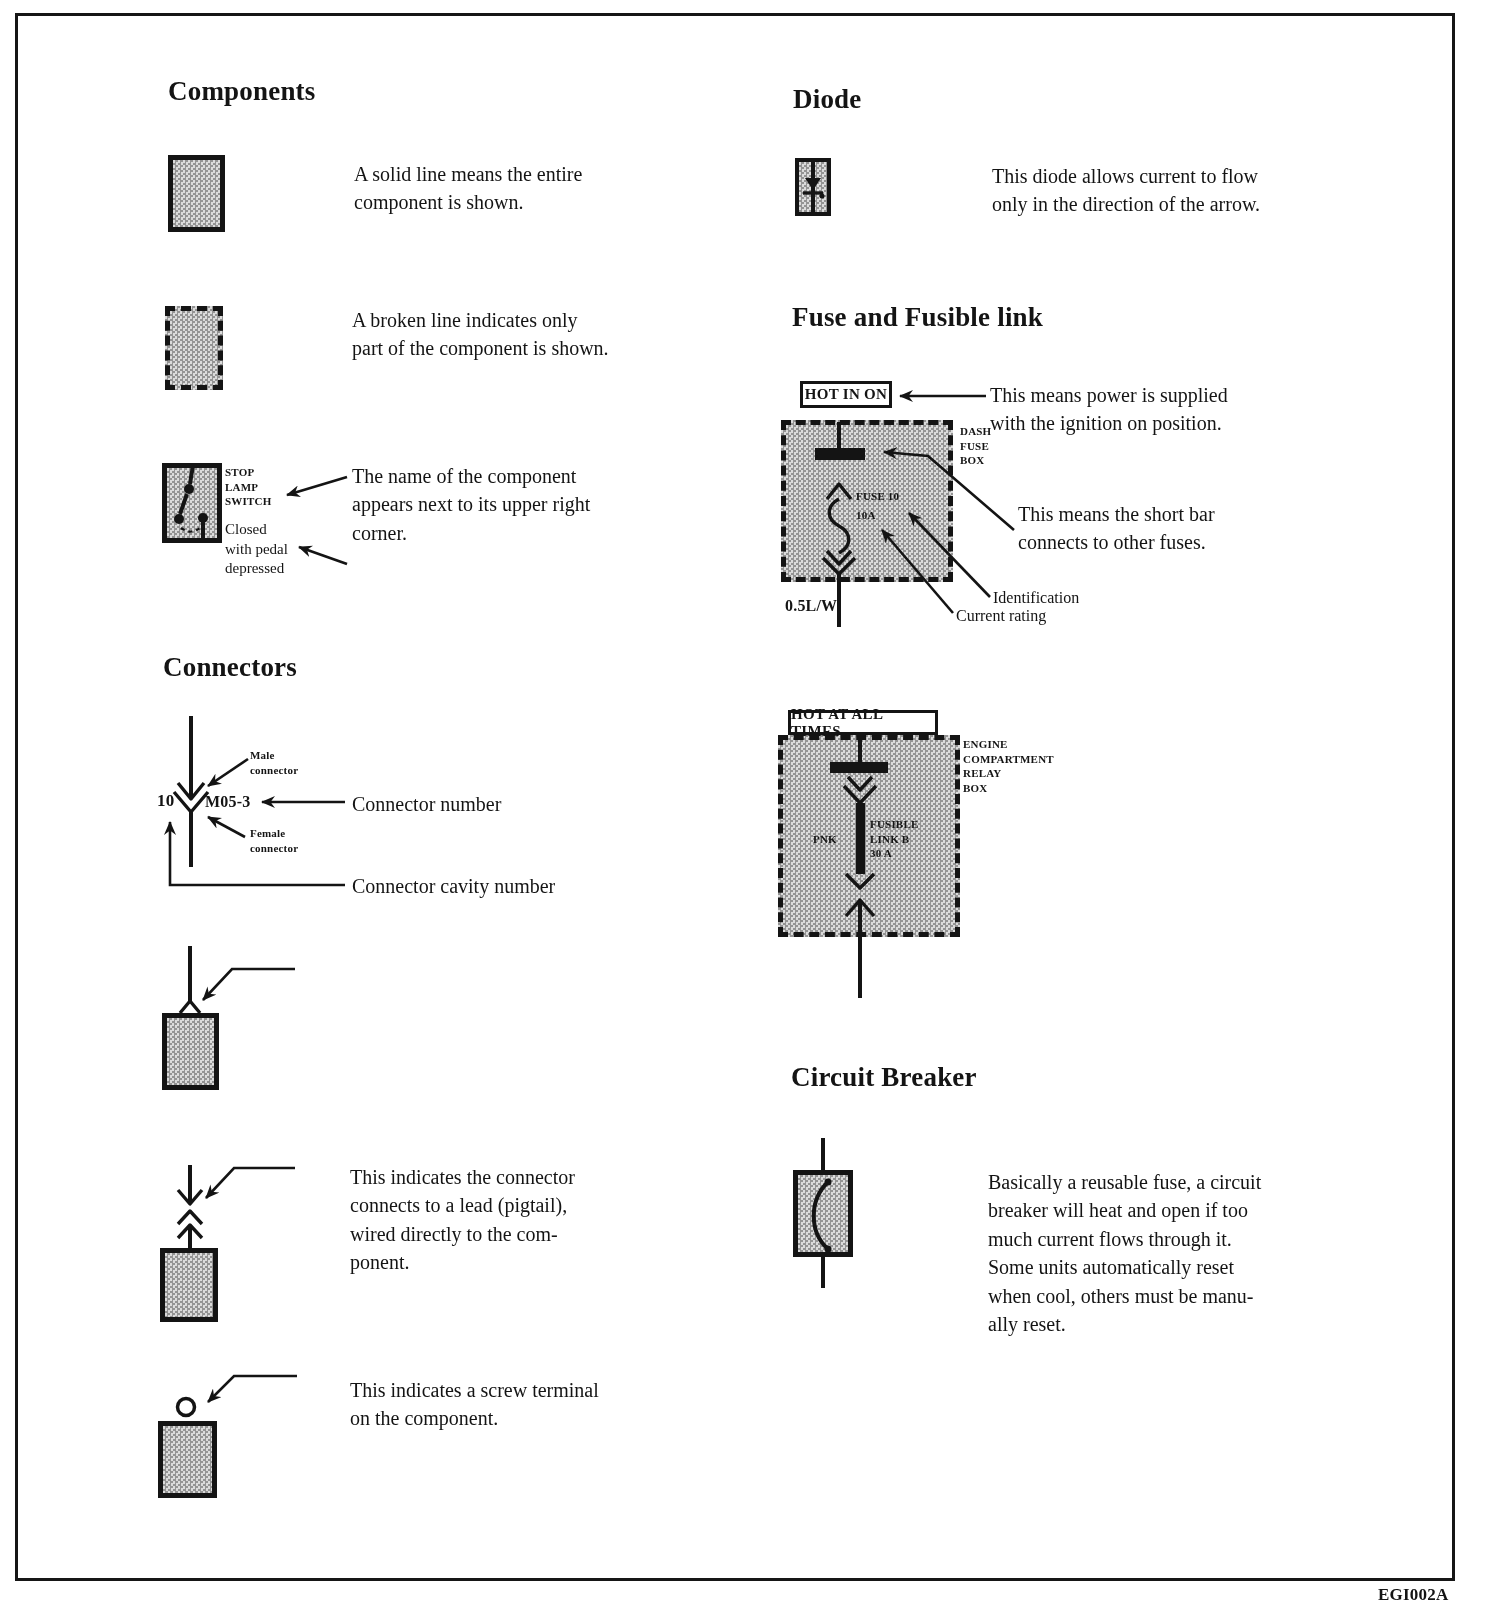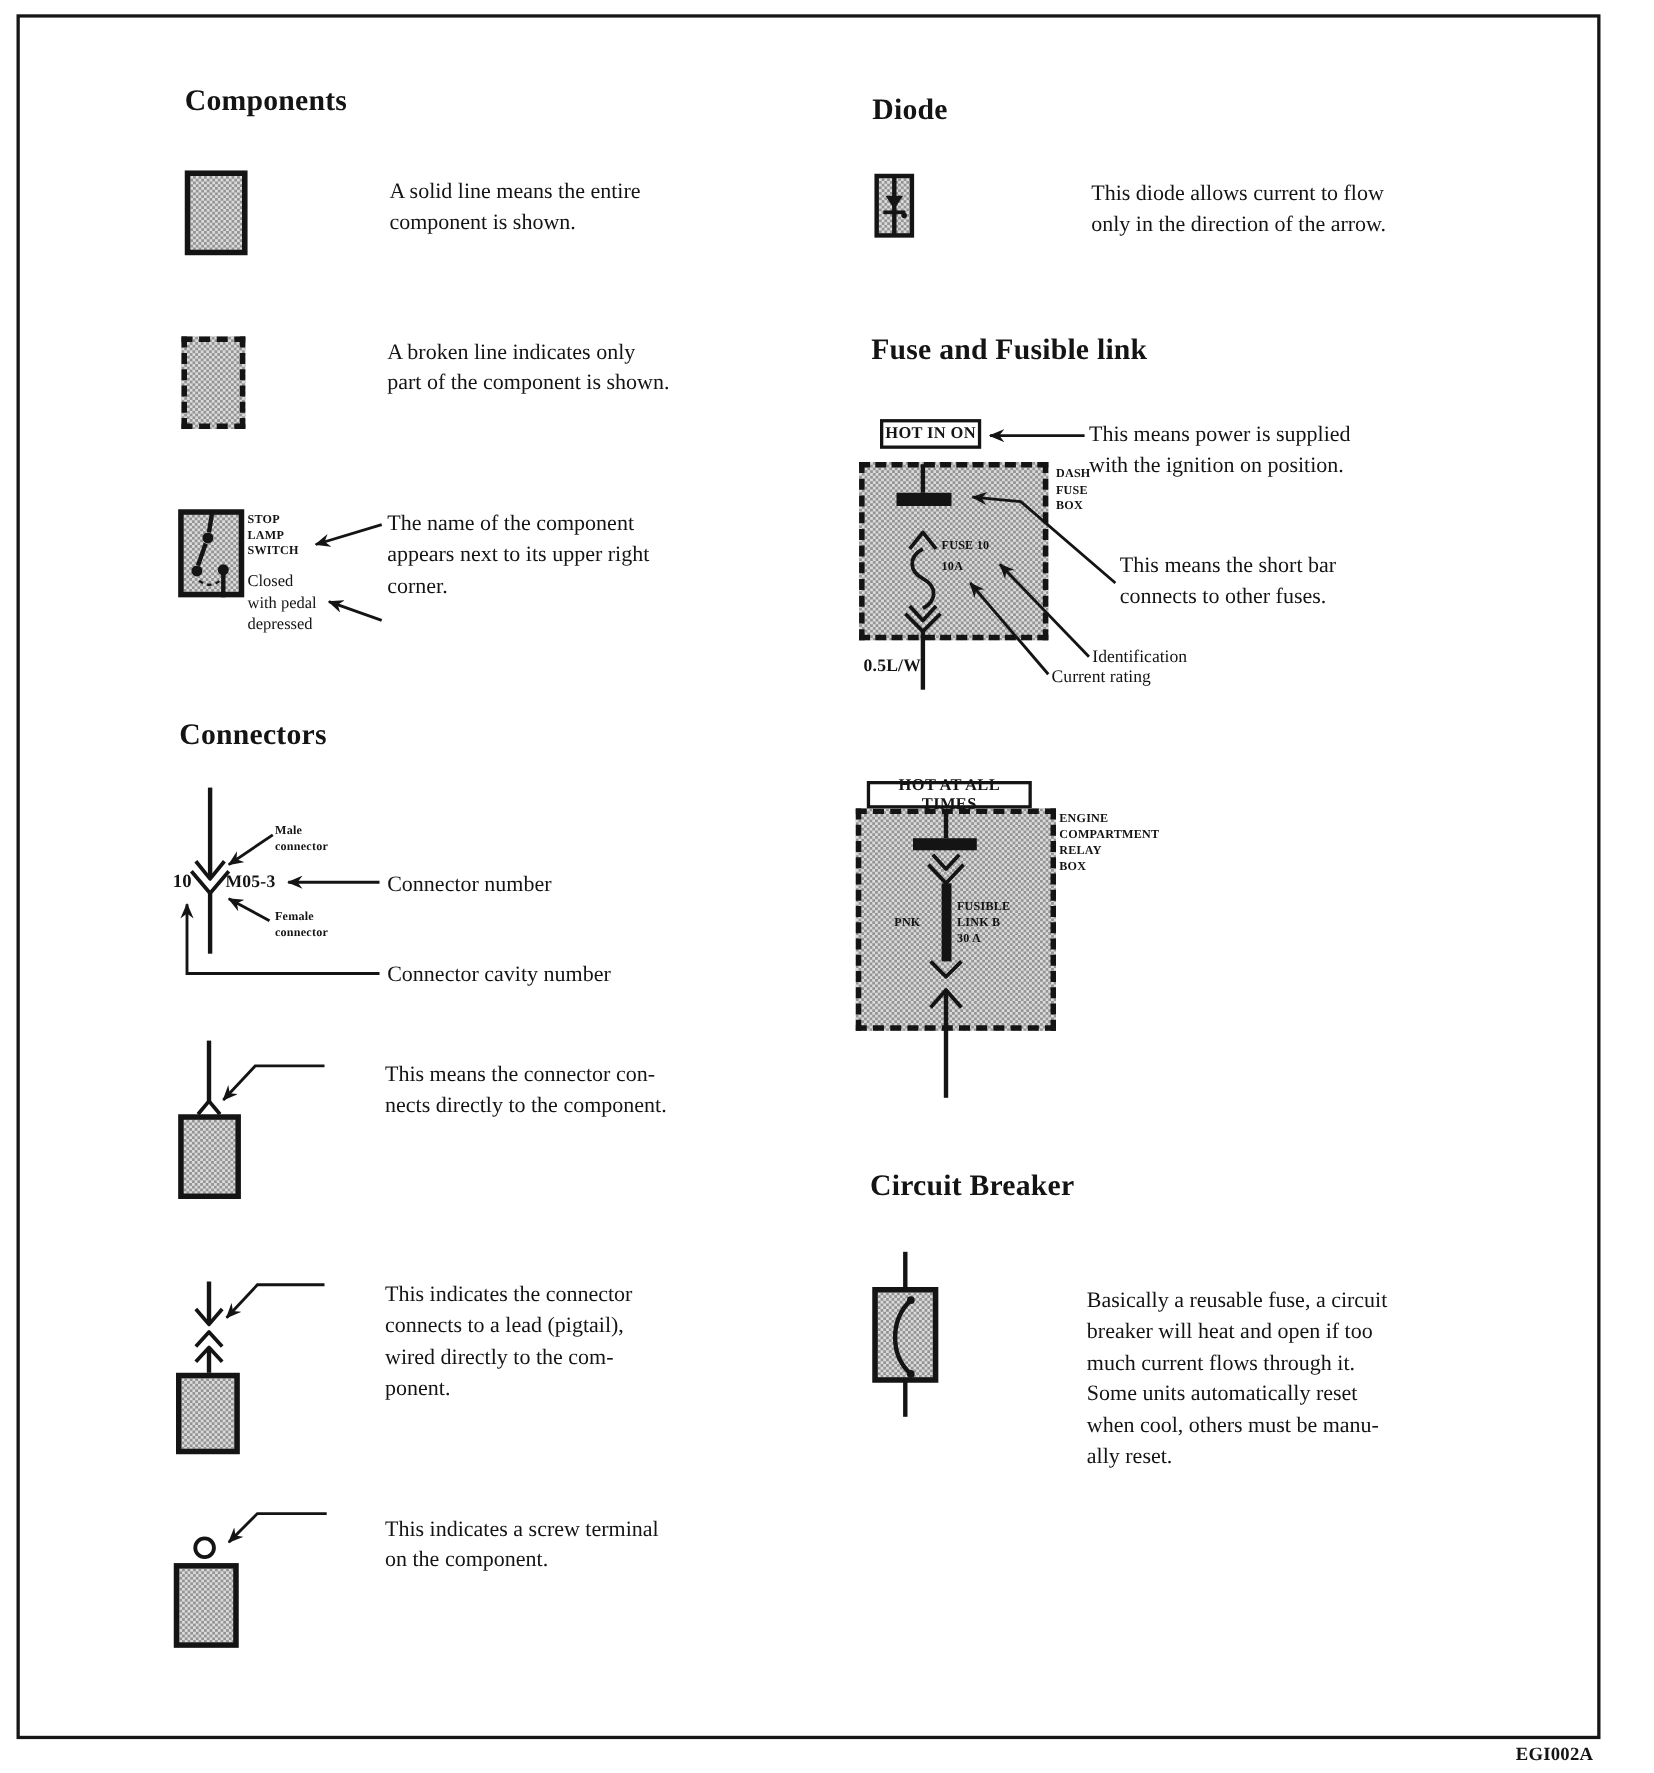--- a/index.html
+++ b/index.html
@@ -16,21 +16,21 @@
   .sm  { position:absolute; font-size:16px; line-height:1.3; white-space:pre-line; z-index:3; }
   .shade { position:absolute; z-index:1;
     background:#c9c9c9;
     background-image:repeating-conic-gradient(#949494 0% 25%, #dbdbdb 0% 50%);
     background-size:5px 5px; }
   .solidbox { border:5px solid #141414; }
   .thinbox  { border:4px solid #141414; }
   .dashbox  { border:5px dashed #141414; }
   .tag { position:absolute; border:3px solid #141414; font-size:15px; font-weight:bold;
          display:flex; align-items:center; justify-content:center; letter-spacing:.3px;
-         background:#fff; z-index:3;text-align:center; }
+         background:#fff; z-index:3; }
   svg.overlay { position:absolute; left:0; top:0; z-index:2; pointer-events:none; }
   .ld { stroke:#141414; stroke-width:2.6; fill:none; }
   .wr { stroke:#141414; stroke-width:4;   fill:none; }
   .ch { stroke:#141414; stroke-width:3.4; fill:none; stroke-linejoin:round; }
   .fl { fill:#141414; stroke:none; }
   .dsh { stroke:#141414; stroke-width:2.2; fill:none; stroke-dasharray:4 4; }
 </style>
 </head>
 <body>
 
@@ -184,22 +184,20 @@
 
   <div class="h" style="left:163px;top:652px">Connectors</div>
   <div class="lbl" style="left:250px;top:748px">Male
 connector</div>
   <div class="lbl" style="left:250px;top:826px">Female
 connector</div>
   <div class="lbl" style="left:157px;top:790px;font-size:17px">10</div>
   <div class="lbl" style="left:205px;top:791px;font-size:16px">M05-3</div>
   <div class="body" style="left:352px;top:790px">Connector number</div>
   <div class="body" style="left:352px;top:872px">Connector cavity number</div>
-  <div class="body" style="left:350px;top:963px">This means the connector con-
-nects directly to the component.</div>
   <div class="body" style="left:350px;top:1163px">This indicates the connector
 connects to a lead (pigtail),
 wired directly to the com-
 ponent.</div>
   <div class="body" style="left:350px;top:1376px">This indicates a screw terminal
 on the component.</div>
 
   <div class="h" style="left:793px;top:84px">Diode</div>
   <div class="body" style="left:992px;top:162px">This diode allows current to flow
 only in the direction of the arrow.</div>

